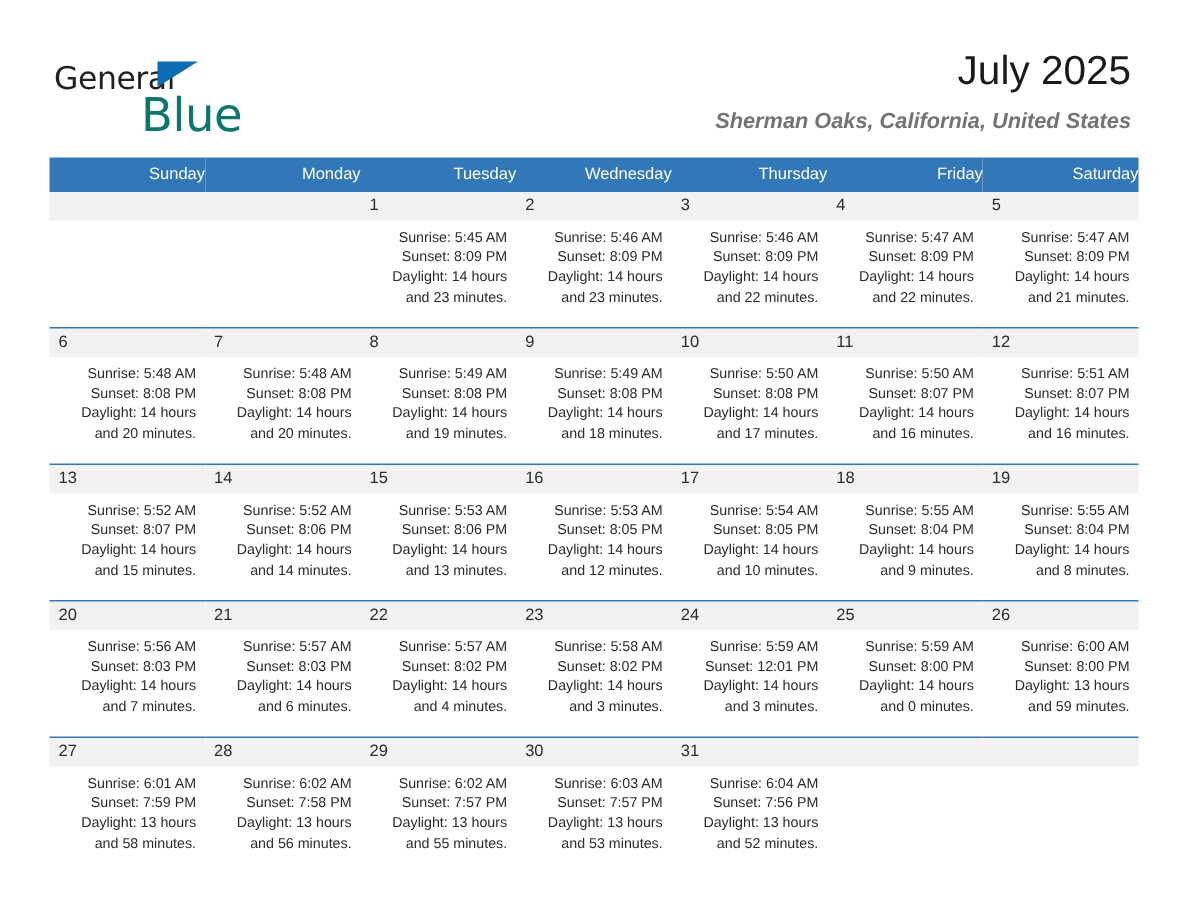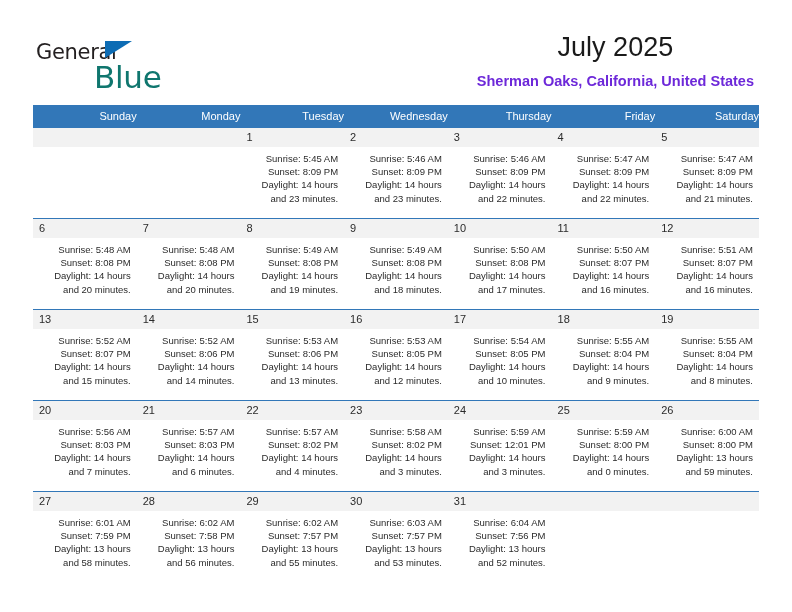--- a/index.html
+++ b/index.html
@@ -62,36 +62,37 @@
     font-size: 31px;
     letter-spacing: -0.3px;
     color: #0f766e;
     font-family: "DejaVu Sans", sans-serif;
     font-weight: 400;
   }
   .title-block {
     position: absolute;
     right: 38px;
     top: 30px;
-    text-align: center;
+    text-align: right;
   }
   .cal-title {
     font-size: 27px;
     color: #1a1a1a;
     font-weight: 400;
     line-height: 34px;
     white-space: nowrap;
   }
   .cal-subtitle {
     margin-top: 8px;
     font-size: 14.5px;
-    color: #6d28d9;
+    color: #737373;
     font-weight: 700;
     line-height: 18px;
     white-space: nowrap;
+    font-style: italic;
   }
 
   
   .calendar {
     position: absolute;
     left: 33px;
     top: 105px;
     width: 726px;
     border-collapse: collapse;
     table-layout: fixed;

